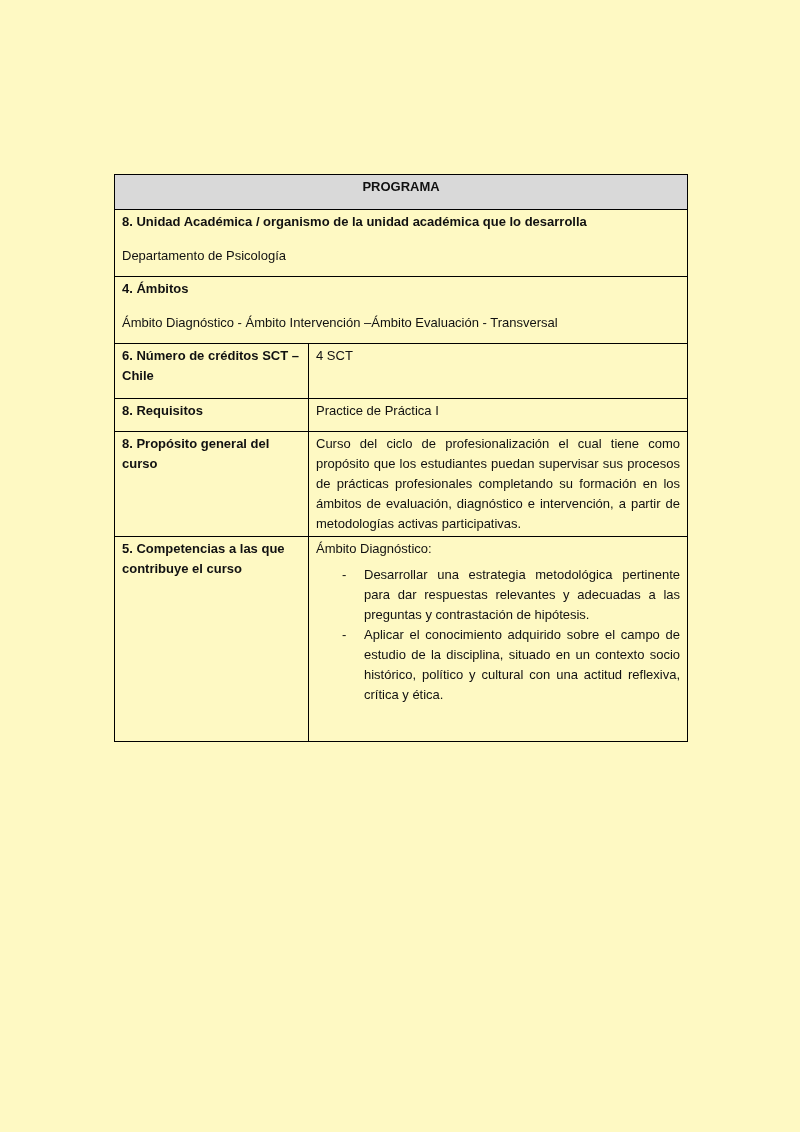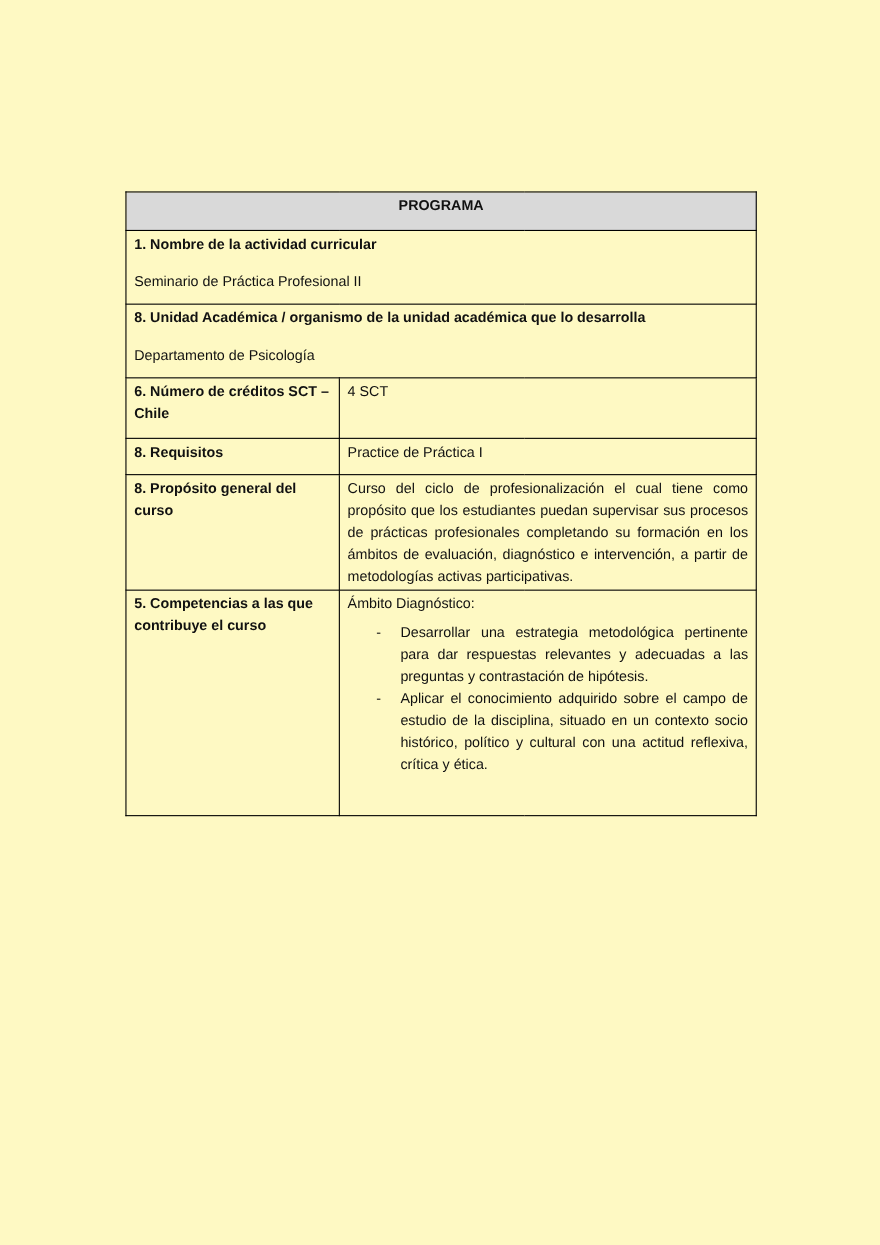--- a/index.html
+++ b/index.html
@@ -36,35 +36,35 @@
     <colgroup>
       <col style="width:194px">
       <col style="width:168px">
       <col style="width:211px">
     </colgroup>
     <tbody>
         <tr class="hdr">
       <td colspan="3">PROGRAMA</td>
     </tr>
 
-    <tr class="full">
-      <td colspan="3">
-        <span class="label">1. Nombre de la actividad curricular</span>
-        <span class="value">Seminario de Práctica Profesional II</span>
-      </td>
-    </tr>
 
 
     <tr class="full">
       <td colspan="3">
         <span class="label">8. Unidad Académica / organismo de la unidad académica que lo desarrolla</span>
         <span class="value">Departamento de Psicología</span>
       </td>
     </tr>
 
+    <tr class="full">
+      <td colspan="3">
+        <span class="label">4. Ámbitos</span>
+        <span class="value">Ámbito Diagnóstico - Ámbito Intervención –Ámbito Evaluación - Transversal</span>
+      </td>
+    </tr>
 
 
     <tr class="r6">
       <td class="bold">6. Número de créditos SCT – Chile</td>
       <td colspan="2">4 SCT</td>
     </tr>
 
     <tr class="r7">
       <td class="bold">8. Requisitos</td>
       <td colspan="2" class="req-val">Practice de Práctica I</td>

